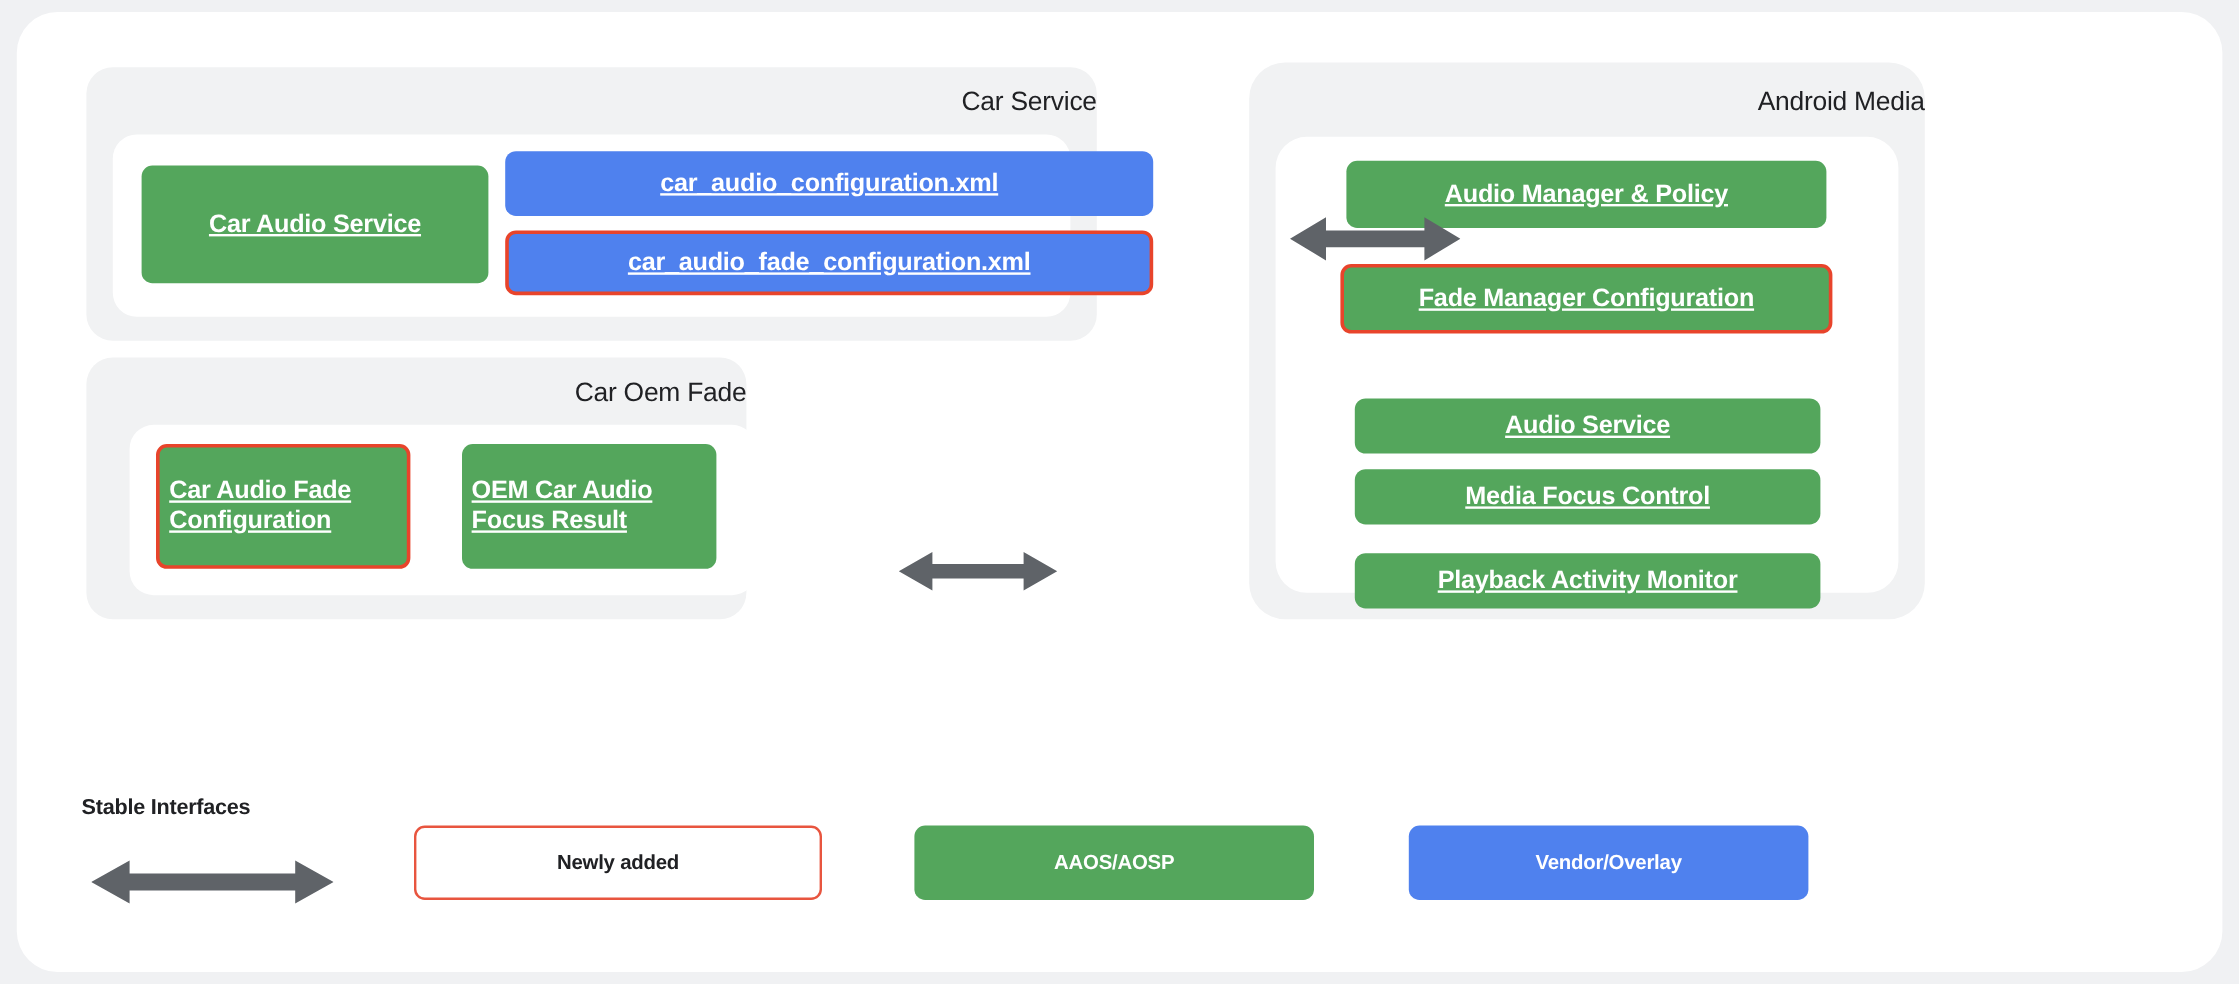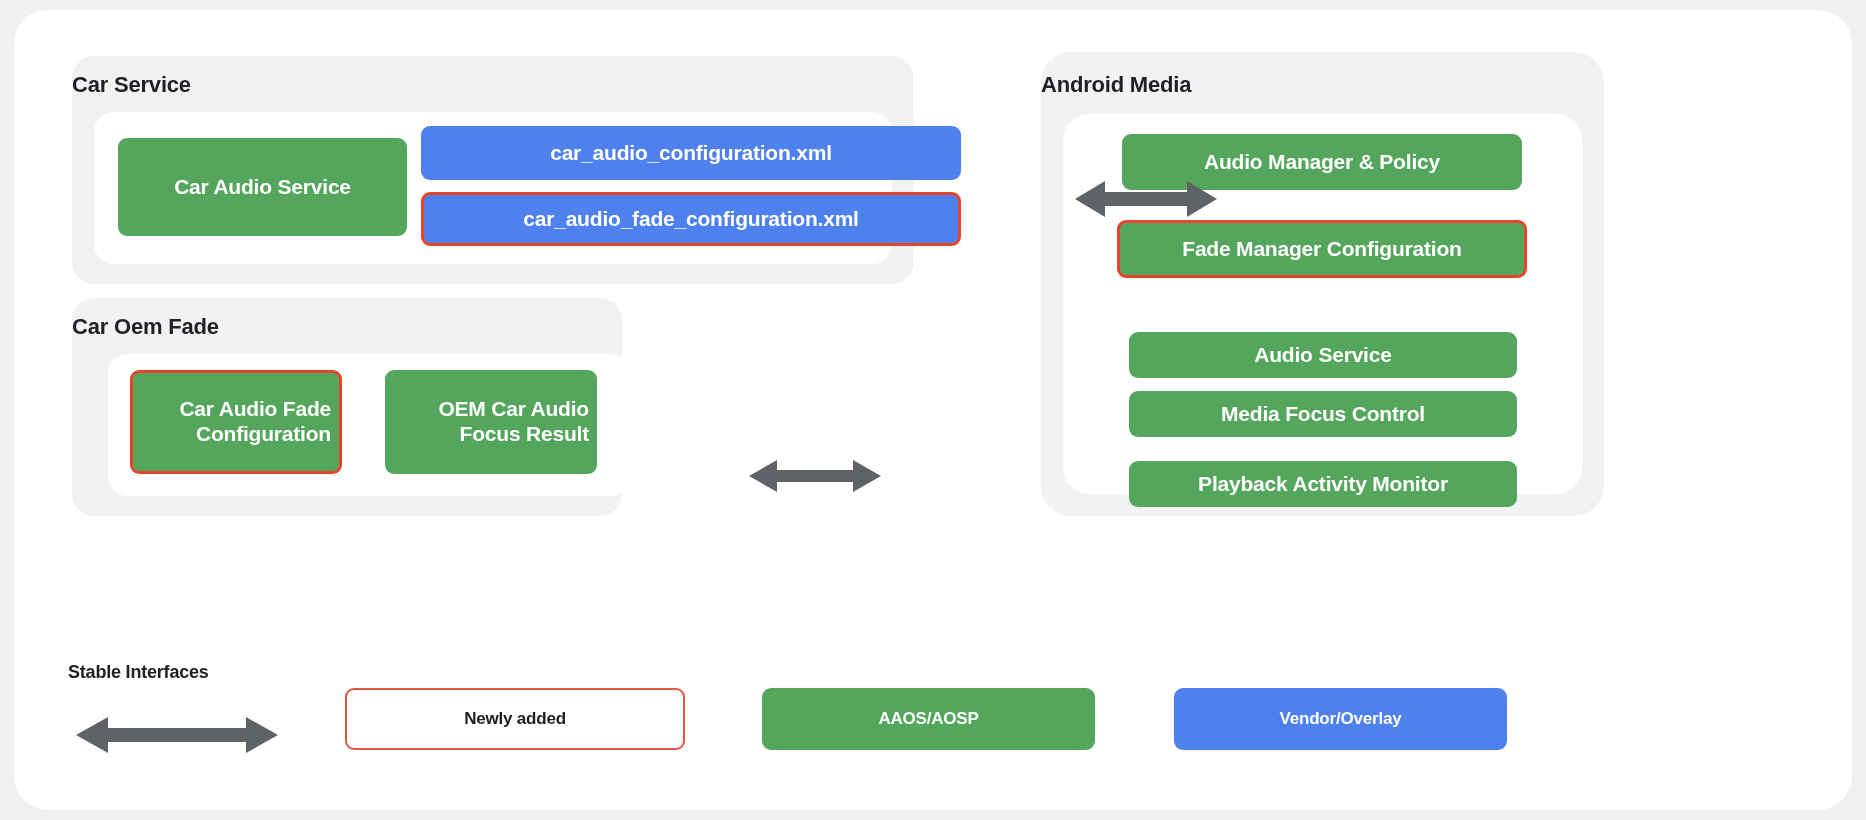--- a/index.html
+++ b/index.html
@@ -30,48 +30,49 @@
   .group {
     position: absolute;
     background: #f1f2f3;
     border-radius: 22px;
     box-sizing: border-box;
   }
   .group-title {
     position: absolute;
     left: 0;
     right: 0;
-    text-align: left;
+    text-align: right;
     font-size: 22px;
-    font-weight: 700;
+    font-weight: 400;
     color: #202124;
     letter-spacing: -0.2px;
   }
   .inner-panel {
     position: absolute;
     background: #ffffff;
     border-radius: 20px;
     box-sizing: border-box;
   }
 
   
   .node {
     position: absolute;
     box-sizing: border-box;
     display: flex;
     align-items: center;
     justify-content: center;
-    text-align: right;
+    text-align: left;
     border-radius: 9px;
     font-size: 21px;
     font-weight: 700;
     line-height: 1.18;
     color: #ffffff;
     padding: 20px 8px;
     letter-spacing: -0.2px;
+    text-decoration: underline;
   }
   .node.green { background: #54a65c; }
   .node.blue  { background: #4f81ee; }
   .node.hl    { border: 3px solid #e8442b; }
 
   
   .arrow {
     position: absolute;
   }
   .arrow svg { display: block; }

